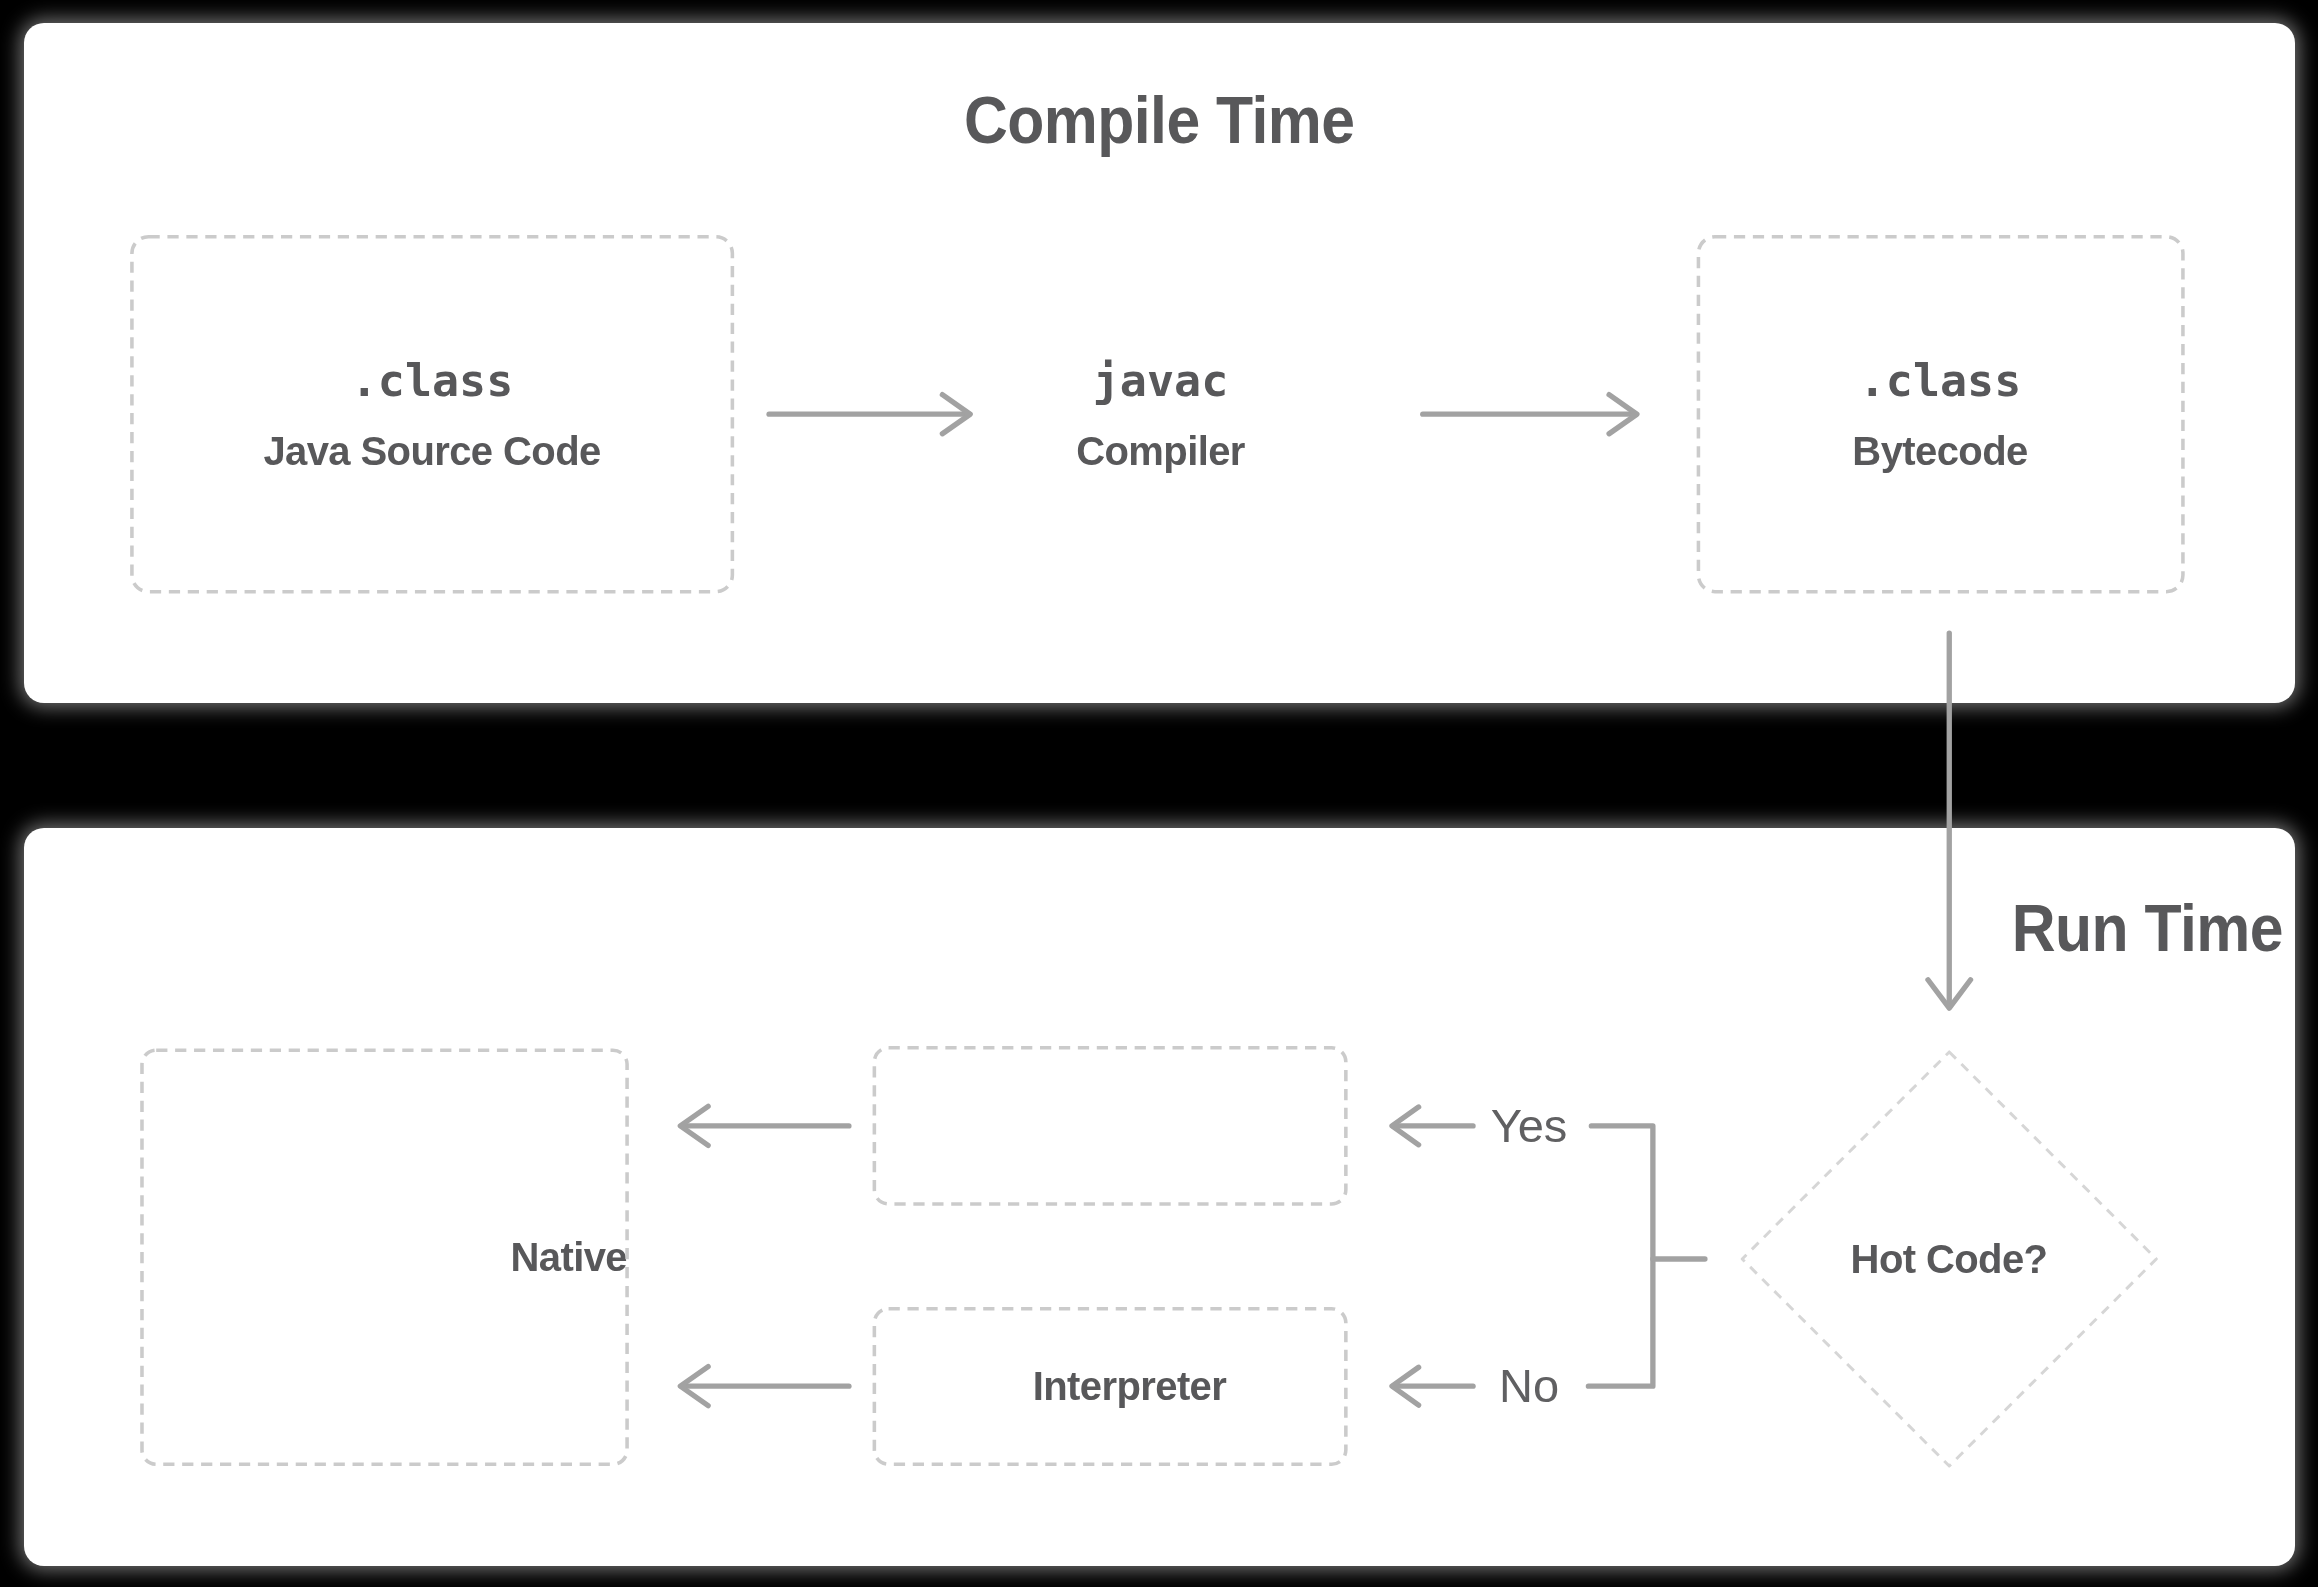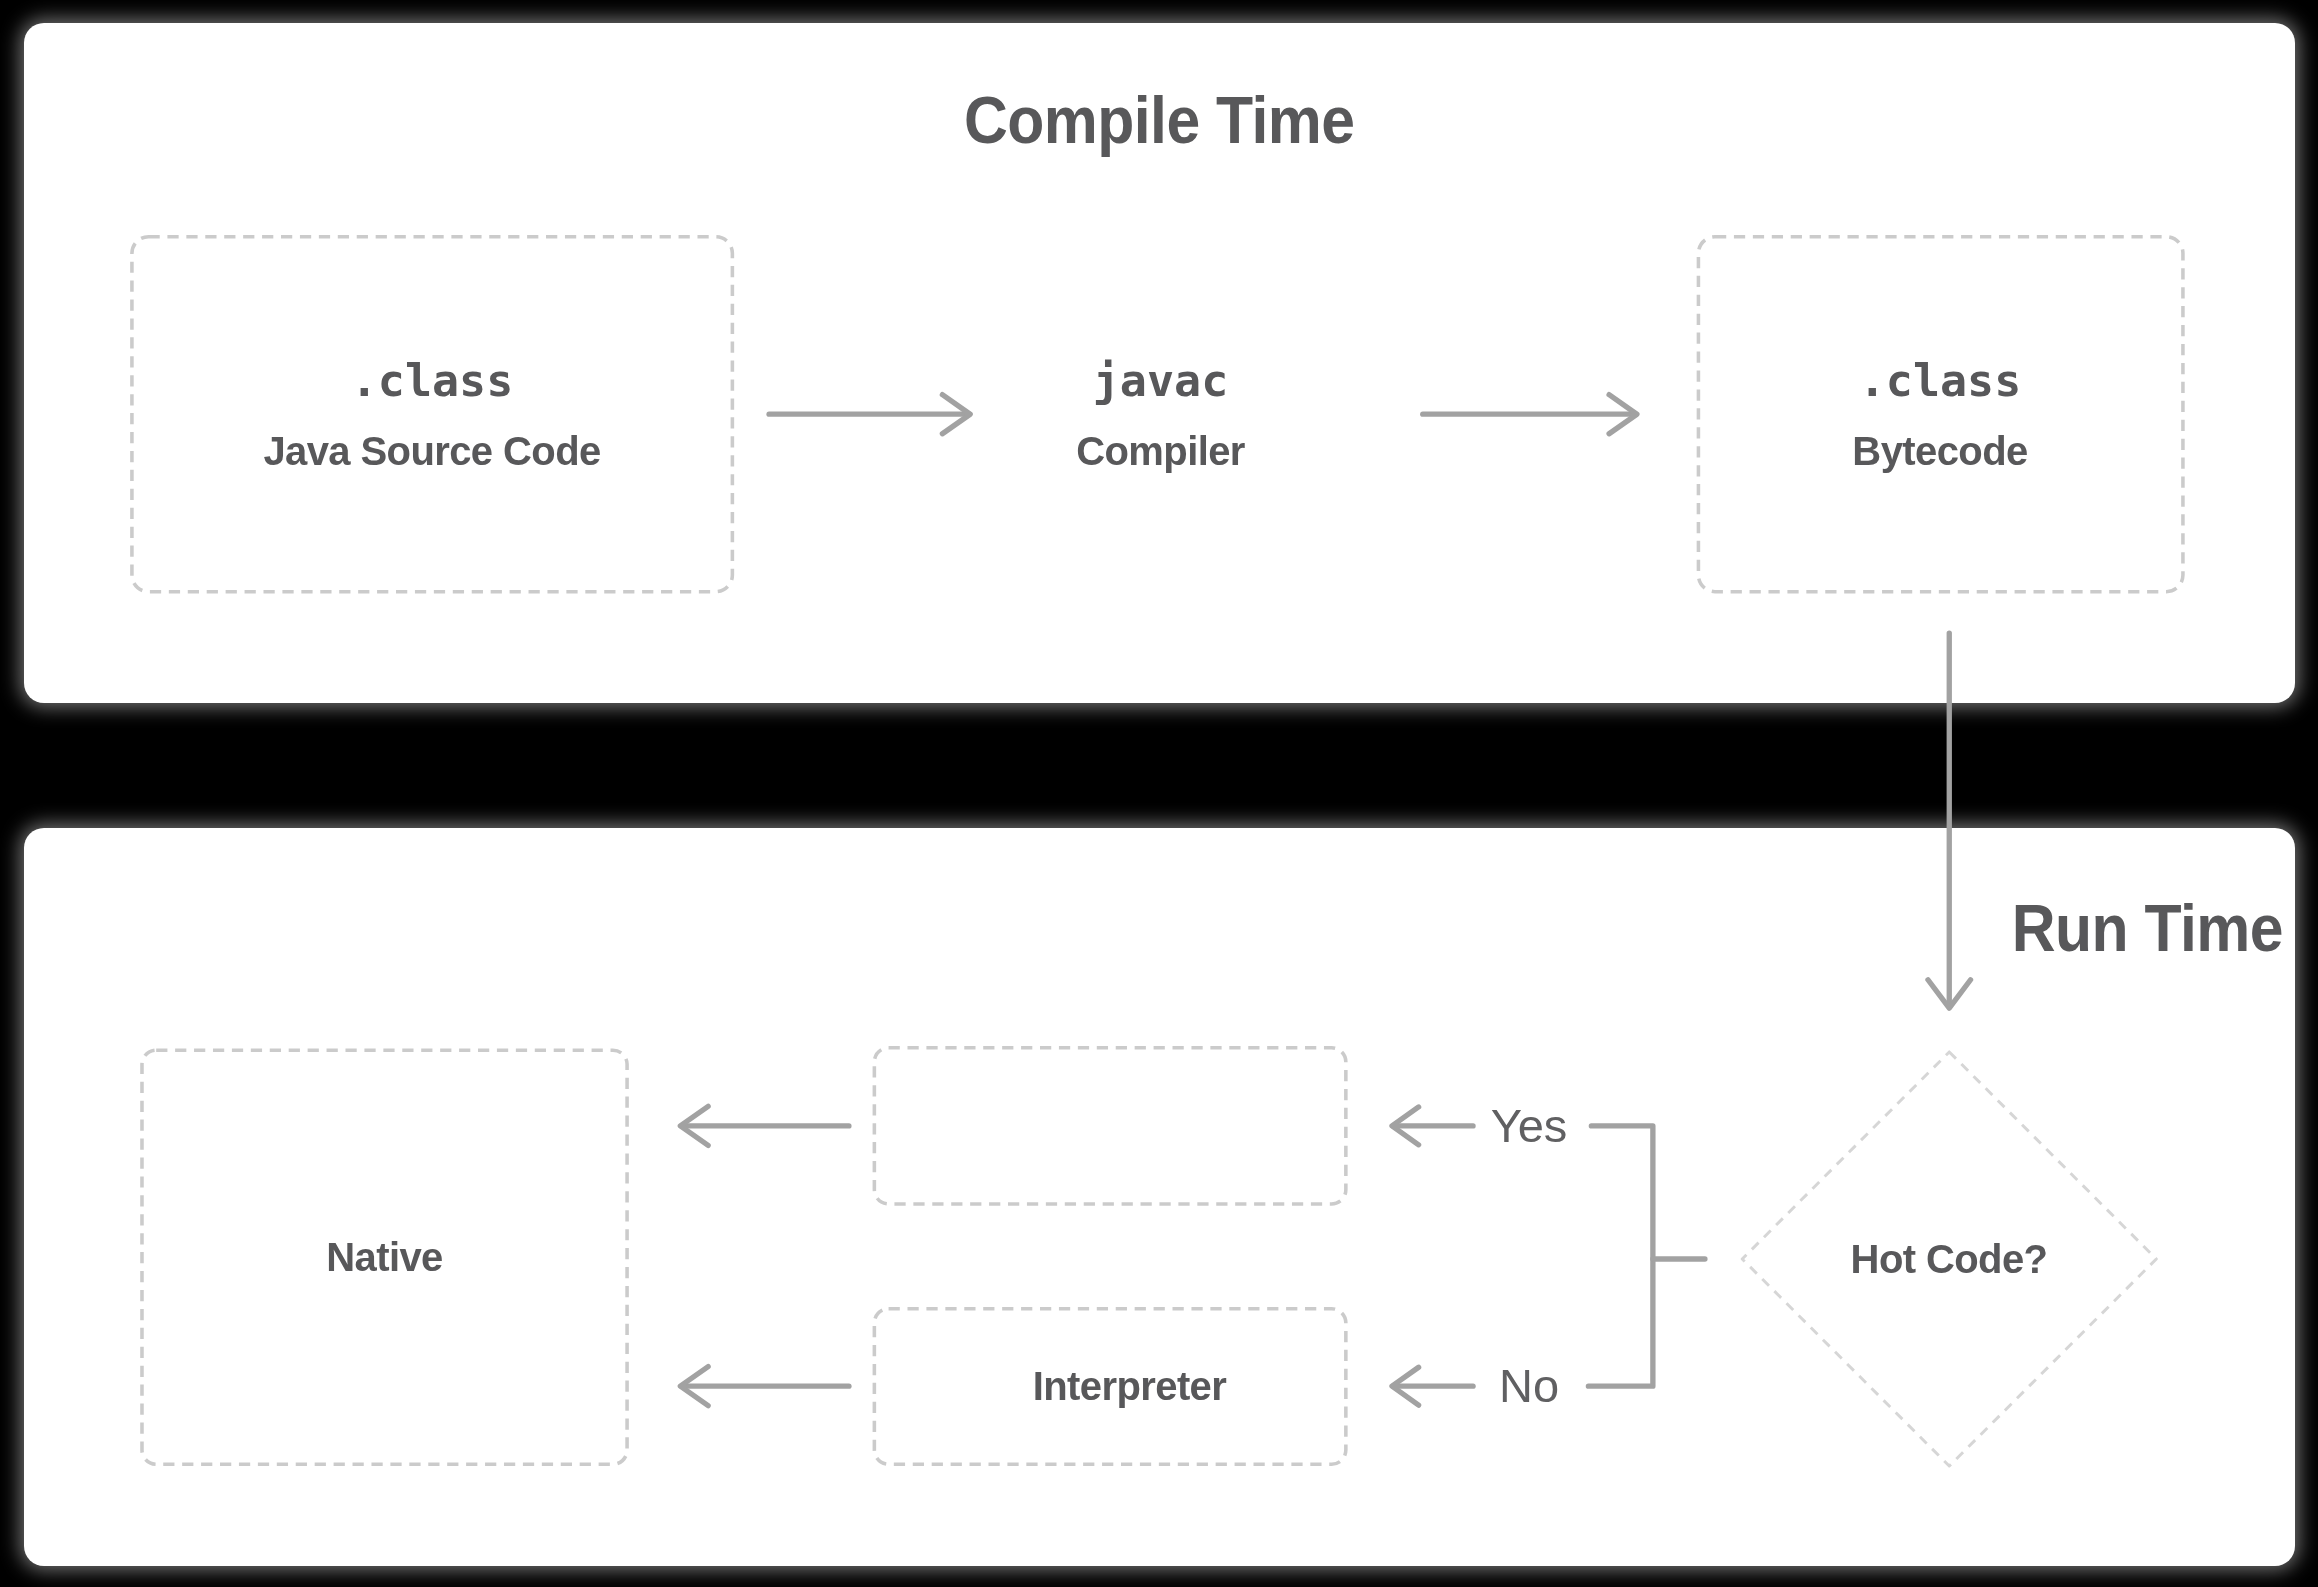--- a/index.html
+++ b/index.html
@@ -27,21 +27,21 @@
   .condense{display:inline-block;transform:scaleX(.92);transform-origin:50% 50%;}
   .node-text{
     position:absolute;display:flex;flex-direction:column;align-items:center;
     justify-content:center;text-align:center;gap:28px;
   }
   .file-label{
     font-family:"DejaVu Sans Mono","Liberation Mono",monospace;
     font-weight:600;font-size:45px;line-height:1;color:var(--ink);
   }
   .node-label{font-size:40px;font-weight:bold;line-height:1;color:var(--ink);letter-spacing:-0.6px;}
-  .two-line{gap:24px;}
+  .two-line{gap:24px;align-items:flex-end;}
   
   #node-java{left:108px;top:214px;width:600px;height:355px;}
   #node-javac{left:841px;top:214px;width:591px;height:355px;}
   #node-class{left:1674px;top:214px;width:484px;height:355px;}
   
   #node-jit{left:851px;top:219px;width:471px;height:156px;}
   #node-interpreter{left:870px;top:480px;width:471px;height:156px;}
   #node-native{left:118px;top:222px;width:485px;height:414px;}
   #node-hot{left:1718px;top:224px;width:414px;height:414px;}
   .branch-label{

